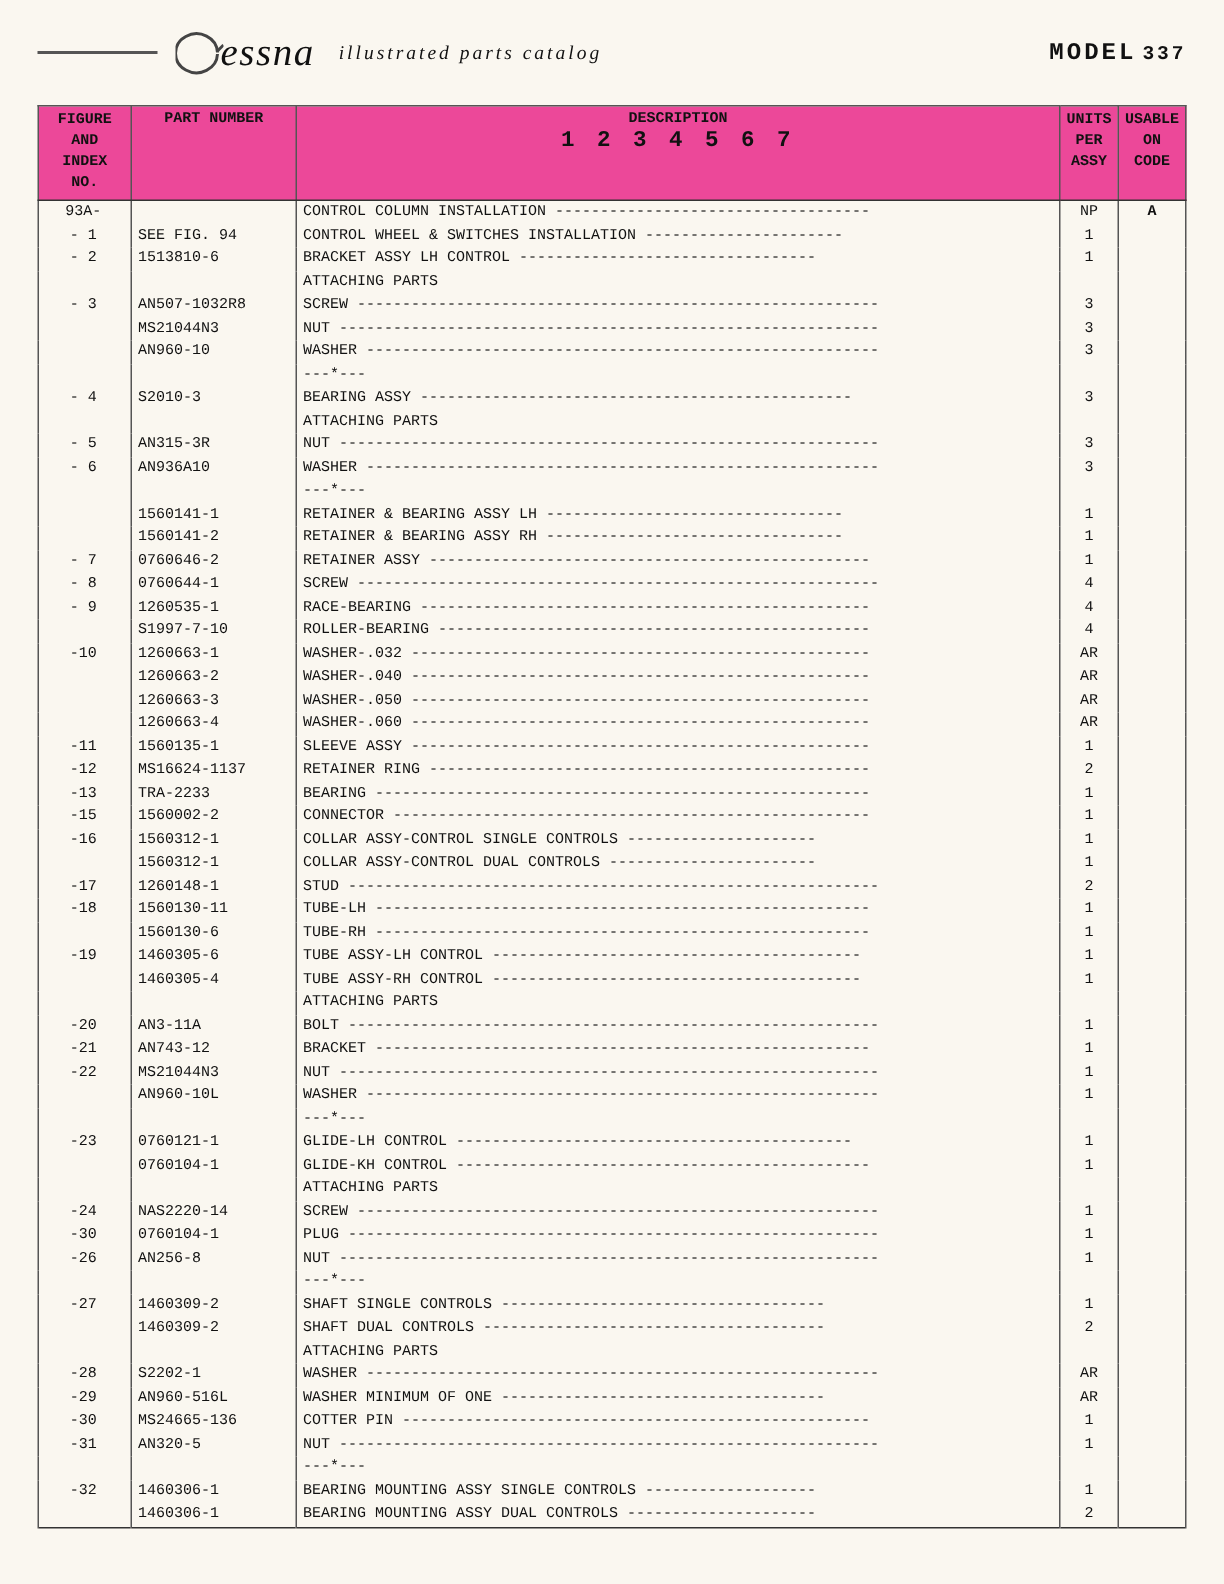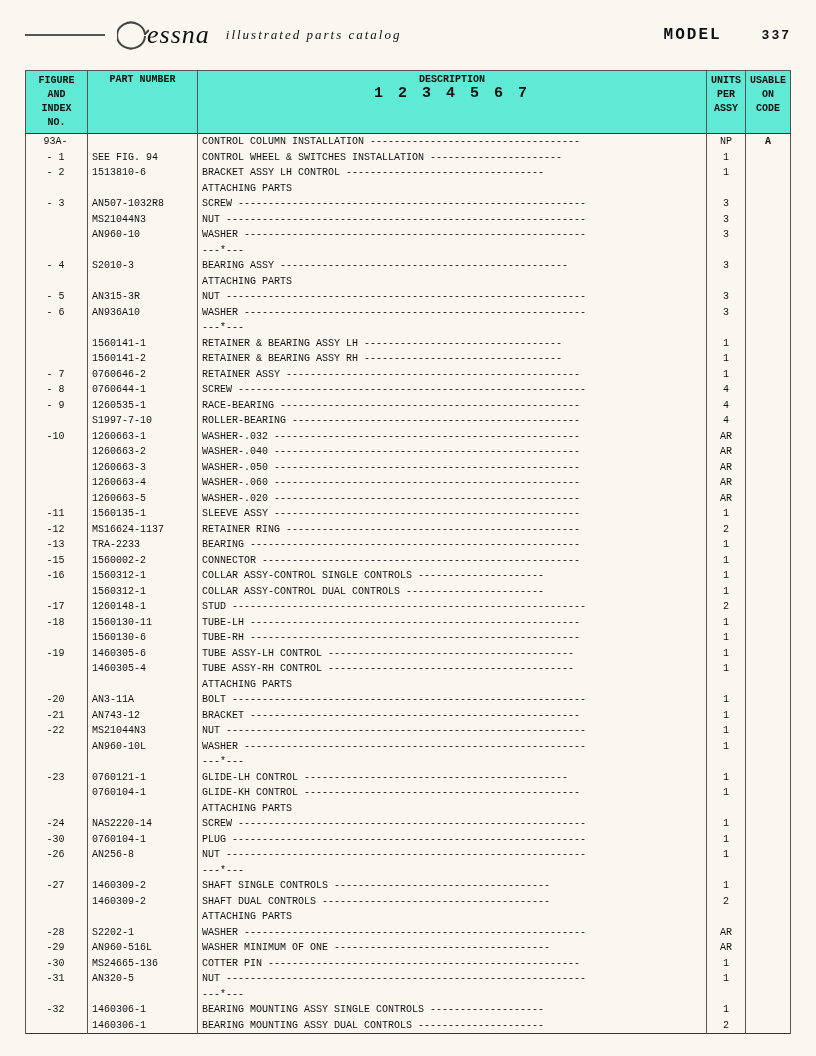--- a/index.html
+++ b/index.html
@@ -48,21 +48,21 @@
       padding: 2px 4px;
       vertical-align: top;
       font-size: 10px;
       font-family: 'Courier New', Courier, monospace;
     }
 
     .parts-table thead th {
       text-align: center;
       font-weight: bold;
       font-size: 10px;
-      background: #5eead4;
+      background: #ec4899;
       border-bottom: 1.5px solid #333;
       padding: 3px 4px;
     }
 
     .col-figure { width: 62px; }
     .col-part { width: 110px; }
     .col-desc { width: auto; }
     .col-units { width: 38px; text-align: center; }
     .col-usable { width: 42px; text-align: center; }
 
@@ -117,21 +117,21 @@
           <path d="M28,15 A14,13 0 1,0 28,16" stroke="#444" stroke-width="2" fill="none"></path>
           <line x1="28" y1="14" x2="32" y2="10" stroke="#444" stroke-width="2"></line>
         </svg>
         <span style="font-family:'Times New Roman',serif;font-size:26px;font-style:italic;letter-spacing:1px;margin-left:-2px;">essna</span>
       </div>
       <span style="font-family:'Times New Roman',serif;font-size:13px;font-style:italic;letter-spacing:2px;margin-left:8px;">illustrated parts catalog</span>
 
     </div>
     <div style="display:flex;align-items:center;gap:4px;">
       <span style="font-size:16px;font-weight:bold;letter-spacing:2px;">MODEL</span>
-      <span style="font-size:13px;font-weight:bold;letter-spacing:2px;margin-left:36px;">337</span>
+      <span style="font-size:13px;font-weight:bold;letter-spacing:2px;">337</span>
     </div>
   </div>
 
   <table class="parts-table">
     <thead>
       <tr>
         <th class="col-figure th-figure">FIGURE<br>AND<br>INDEX<br>NO.</th>
         <th class="col-part">PART NUMBER</th>
         <th class="col-desc">
           DESCRIPTION<br>
@@ -297,27 +297,20 @@
           <td class="col-usable"></td>
         </tr>
         <tr class="data-row">
           <td class="col-figure"></td>
           <td class="col-part">1260663-4</td>
           <td class="col-desc">WASHER-.060 ---------------------------------------------------</td>
           <td class="col-units">AR</td>
           <td class="col-usable"></td>
         </tr>
         <tr class="data-row">
-          <td class="col-figure"></td>
-          <td class="col-part">1260663-5</td>
-          <td class="col-desc">WASHER-.020 ---------------------------------------------------</td>
-          <td class="col-units">AR</td>
-          <td class="col-usable"></td>
-        </tr>
-        <tr class="data-row">
           <td class="col-figure">-11</td>
           <td class="col-part">1560135-1</td>
           <td class="col-desc">SLEEVE ASSY ---------------------------------------------------</td>
           <td class="col-units">1</td>
           <td class="col-usable"></td>
         </tr>
         <tr class="data-row">
           <td class="col-figure">-12</td>
           <td class="col-part">MS16624-1137</td>
           <td class="col-desc">RETAINER RING -------------------------------------------------</td>

